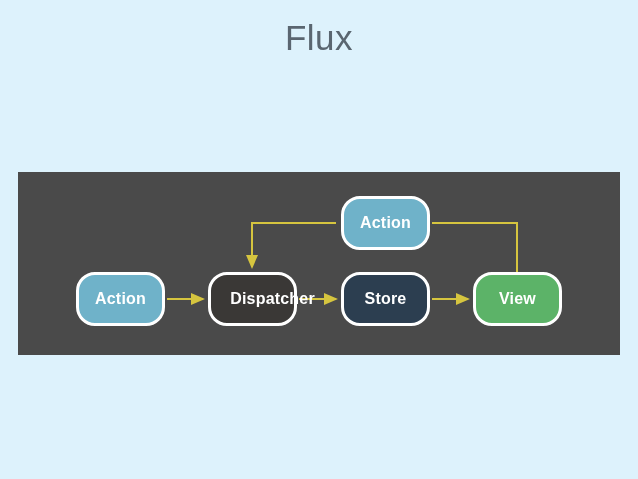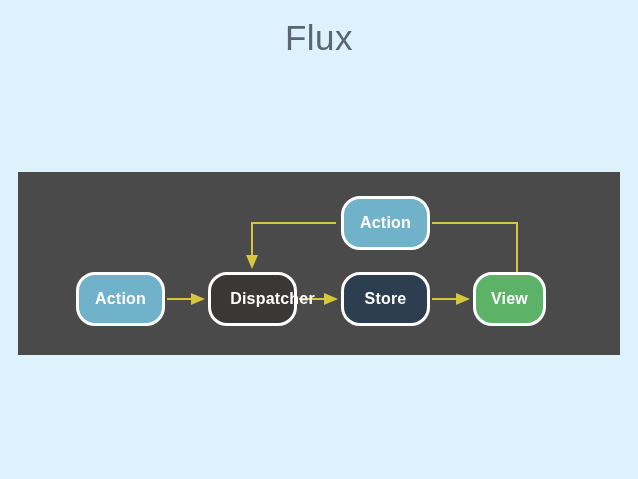--- a/index.html
+++ b/index.html
@@ -76,21 +76,21 @@
     z-index: 5;
   }
   .node-label {
     display: block;
     pointer-events: none;
   }
 
   #node-action-left   { left: 58px;  top: 100px; width: 89px; height: 54px; background: #6fb2c9; }
   #node-dispatcher    { left: 190px; top: 100px; width: 89px; height: 54px; background: #3a3836; padding-left: 40px; }
   #node-store         { left: 323px; top: 100px; width: 89px; height: 54px; background: #2c3e50; }
-  #node-view          { left: 455px; top: 100px; width: 73px; height: 54px; background: #5cb368; }
+  #node-view          { left: 455px; top: 100px; width: 89px; height: 54px; background: #5cb368; }
   #node-action-top    { left: 323px; top: 24px;  width: 89px; height: 54px; background: #6fb2c9; }
 </style>
 </head>
 <body>
 
 <div id="slide">
 
   <div id="slide-title">Flux</div>
 
   <div id="diagram-panel">

